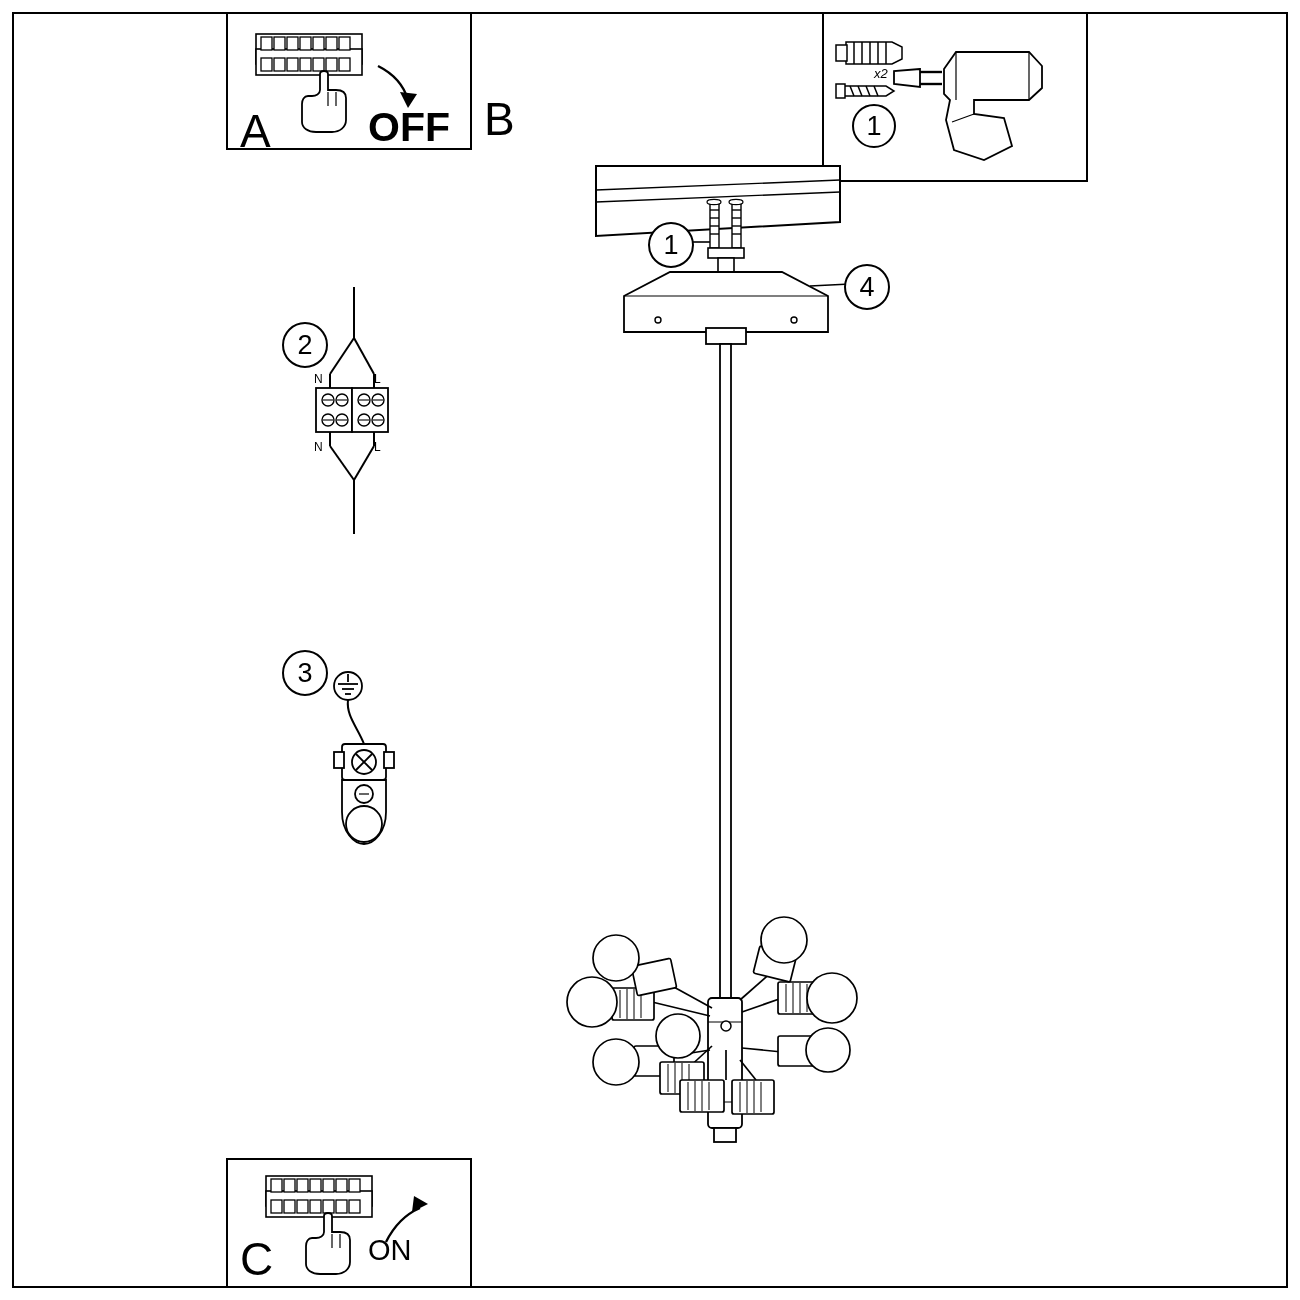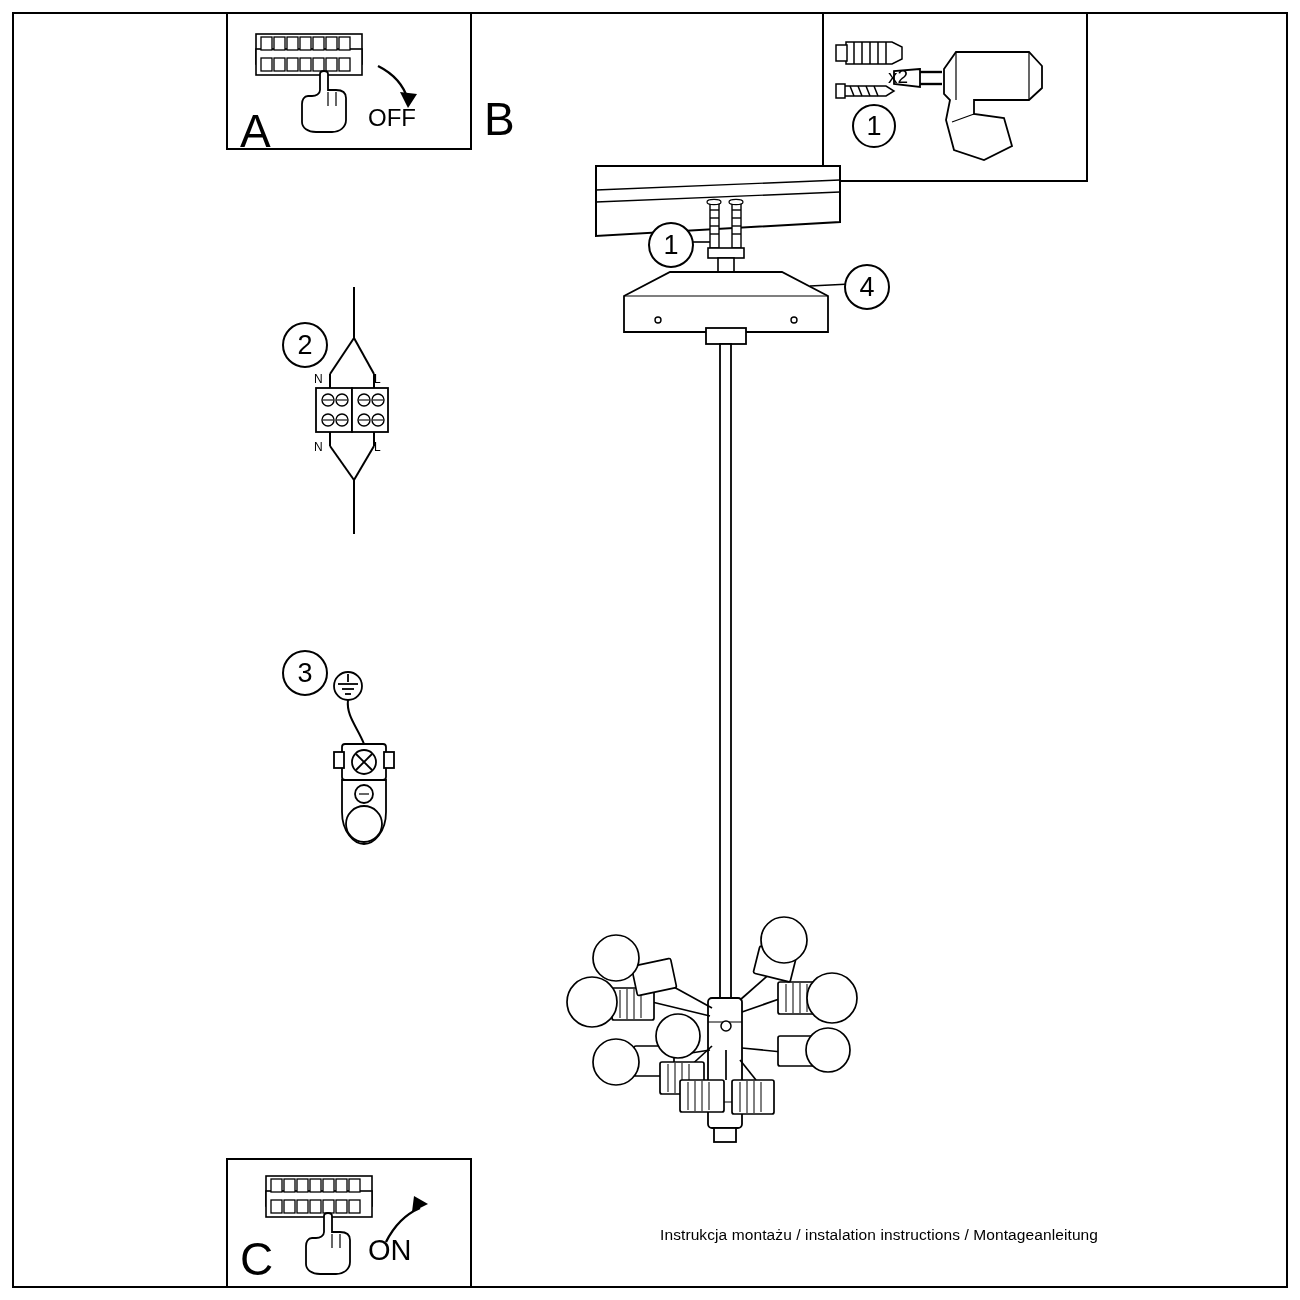--- a/index.html
+++ b/index.html
@@ -49,21 +49,21 @@
         <path d="M100 92 L100 78" stroke-width="1.2" fill="none"></path>
         <path d="M108 92 L108 78" stroke-width="1.2" fill="none"></path>
       </g>
 
       <g stroke="#000" stroke-width="2.4" fill="none">
         <path d="M150 52 C166 60 176 72 180 86"></path>
       </g>
       <polygon points="180,94 172,78 189,80" fill="#000"></polygon>
     </svg>
     <div class="lbl big-letter" style="left:12px;top:94px;">A</div>
-    <div class="lbl" style="left:140px;top:90px;font-size:24px;">OFF</div>
+    <div class="lbl" style="left:140px;top:90px;font-size:41px;font-weight:bold;">OFF</div>
   </div>
 
   <div class="lbl big-letter" style="left:484px;top:96px;">B</div>
 
   <div class="box" style="left:822px;top:12px;width:266px;height:170px;">
     <svg width="266" height="170">
 
       <g stroke="#000" stroke-width="1.5" fill="#fff">
         <path d="M22 28 L68 28 L78 33 L78 45 L68 50 L22 50 Z"></path>
         <line x1="30" y1="28" x2="30" y2="50"></line>
@@ -86,21 +86,21 @@
       <g stroke="#000" stroke-width="1.8" fill="#fff">
         <path d="M120 55 L132 38 L205 38 L218 52 L218 74 L205 86 L150 86 L150 100 L180 104 L188 132 L160 146 L130 136 L122 106 L126 86 L120 80 Z"></path>
         <path d="M132 38 L132 86" stroke-width="1.2"></path>
         <path d="M205 38 L205 86" stroke-width="1.2"></path>
         <path d="M150 100 L128 108" stroke-width="1.2"></path>
         <line x1="118" y1="58" x2="96" y2="58" stroke-width="2.4"></line>
         <line x1="118" y1="70" x2="96" y2="70" stroke-width="2.4"></line>
         <path d="M96 55 L70 57 L70 70 L96 73 Z"></path>
       </g>
     </svg>
-    <div class="lbl" style="left:64px;top:52px;font-size:19px;">x2</div>
+    <div class="lbl" style="left:50px;top:52px;font-size:13px;font-style:italic;">x2</div>
     <div class="circ" style="left:28px;top:90px;width:40px;height:40px;">1</div>
   </div>
 
   <div class="box" style="left:226px;top:1158px;width:246px;height:130px;">
     <svg width="246" height="130">
       <g stroke="#000" stroke-width="1.6" fill="#fff">
         <rect x="38" y="16" width="106" height="30"></rect>
         <rect x="38" y="31" width="106" height="26"></rect>
       </g>
       <g stroke="#000" stroke-width="1.3" fill="#fff">
@@ -337,15 +337,14 @@
       <g stroke="#000" stroke-width="1.5" fill="#fff">
         <circle cx="166" cy="876" r="5"></circle>
       </g>
     </svg>
 
     <div class="circ" style="left:88px;top:72px;width:42px;height:42px;">1</div>
     <div class="circ" style="left:284px;top:114px;width:42px;height:42px;">4</div>
   </div>
 
   <div class="footer" style="left:660px;top:1222px;width:520px;">
-    <div>Instrukcja montażu / instalation instructions / Montageanleitung</div>
   </div>
 </div>
 
 </body></html>

